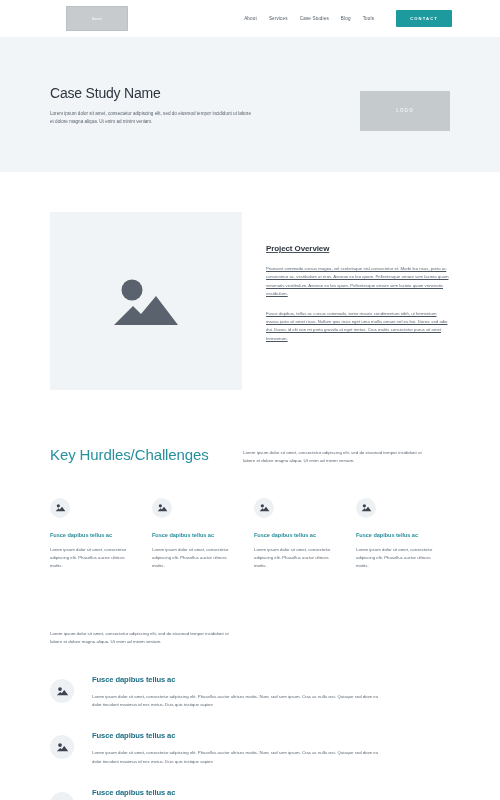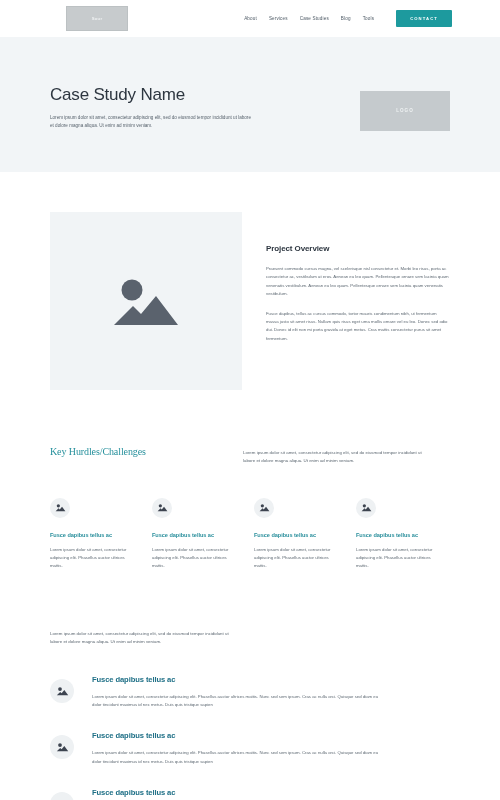--- a/index.html
+++ b/index.html
@@ -83,21 +83,21 @@
   }
   .hero-inner {
     width: 400px;
     margin: 0 auto;
     display: flex;
     align-items: flex-start;
     justify-content: space-between;
   }
   .hero-left { width: 205px; padding-top: 6px; }
   .hero-title {
-    font-size: 17px;
+    font-size: 14px;
     color: #2d3640;
     font-weight: 400;
     letter-spacing: -0.2px;
     margin-bottom: 9px;
   }
   .hero-text {
     font-size: 4.6px;
     line-height: 1.85;
     color: #59646e;
   }
@@ -118,20 +118,21 @@
   }
 
   
   .container { width: 400px; margin: 0 auto; }
 
   
   .overview {
     padding-top: 40px;
     display: flex;
     gap: 0;
+    text-decoration: underline;
   }
   .img-placeholder {
     width: 192px;
     height: 178px;
     background: #f1f4f6;
     display: flex;
     align-items: center;
     justify-content: center;
     flex: none;
   }
@@ -153,27 +154,26 @@
   }
   .body-sm + .body-sm { margin-top: 11px; }
 
   
   .sec-head {
     display: flex;
     align-items: flex-start;
     gap: 28px;
   }
   .sec-title-teal {
-    font-size: 10px;
+    font-size: 15px;
     color: #26909c;
     font-weight: 400;
     width: 165px;
     flex: none;
     letter-spacing: -0.1px;
-    font-family: Liberation Serif, serif;
   }
   .sec-head-text {
     font-size: 4.4px;
     line-height: 1.9;
     color: #5d6872;
     padding-top: 3px;
     width: 180px;
   }
 
   .hurdles { padding-top: 56px; }

